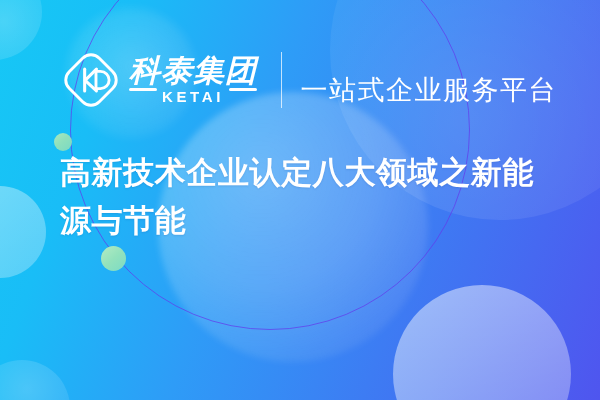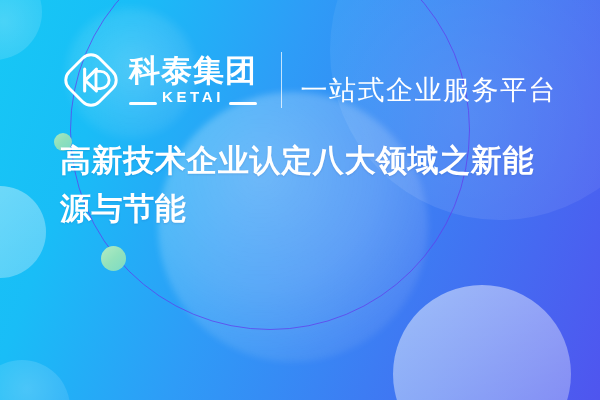--- a/index.html
+++ b/index.html
@@ -154,25 +154,26 @@
   }
 
   .logo-cn {
     font-size: 31px;
     line-height: 1.02;
     font-weight: bold;
     color: #ffffff;
     letter-spacing: 1px;
     white-space: nowrap;
     font-family: "DejaVu Sans", "Liberation Sans", sans-serif;
+    font-style: italic;
   }
 
   .logo-en-row {
     display: flex;
-    align-items: flex-end;
+    align-items: flex-start;
     gap: 5px;
     margin-top: 2px;
   }
   .logo-en-rule {
     flex: 1 1 auto;
     height: 3px;
     background: #ffffff;
     border-radius: 2px;
     min-width: 13px;
   }
@@ -216,21 +217,21 @@
     letter-spacing: 1.2px;
     margin-top: 3px;
     white-space: nowrap;
     font-family: "DejaVu Sans", "Liberation Sans", sans-serif;
   }
 
   
   .title {
     position: absolute;
     left: 60px;
-    top: 136px;
+    top: 148px;
     width: 500px;
     font-size: 31px;
     line-height: 48px;
     font-weight: bold;
     color: #ffffff;
     letter-spacing: 0.6px;
     font-family: "DejaVu Sans", "Liberation Sans", sans-serif;
     text-shadow: 0 1px 2px rgba(20, 60, 140, 0.16);
   }
 </style>

